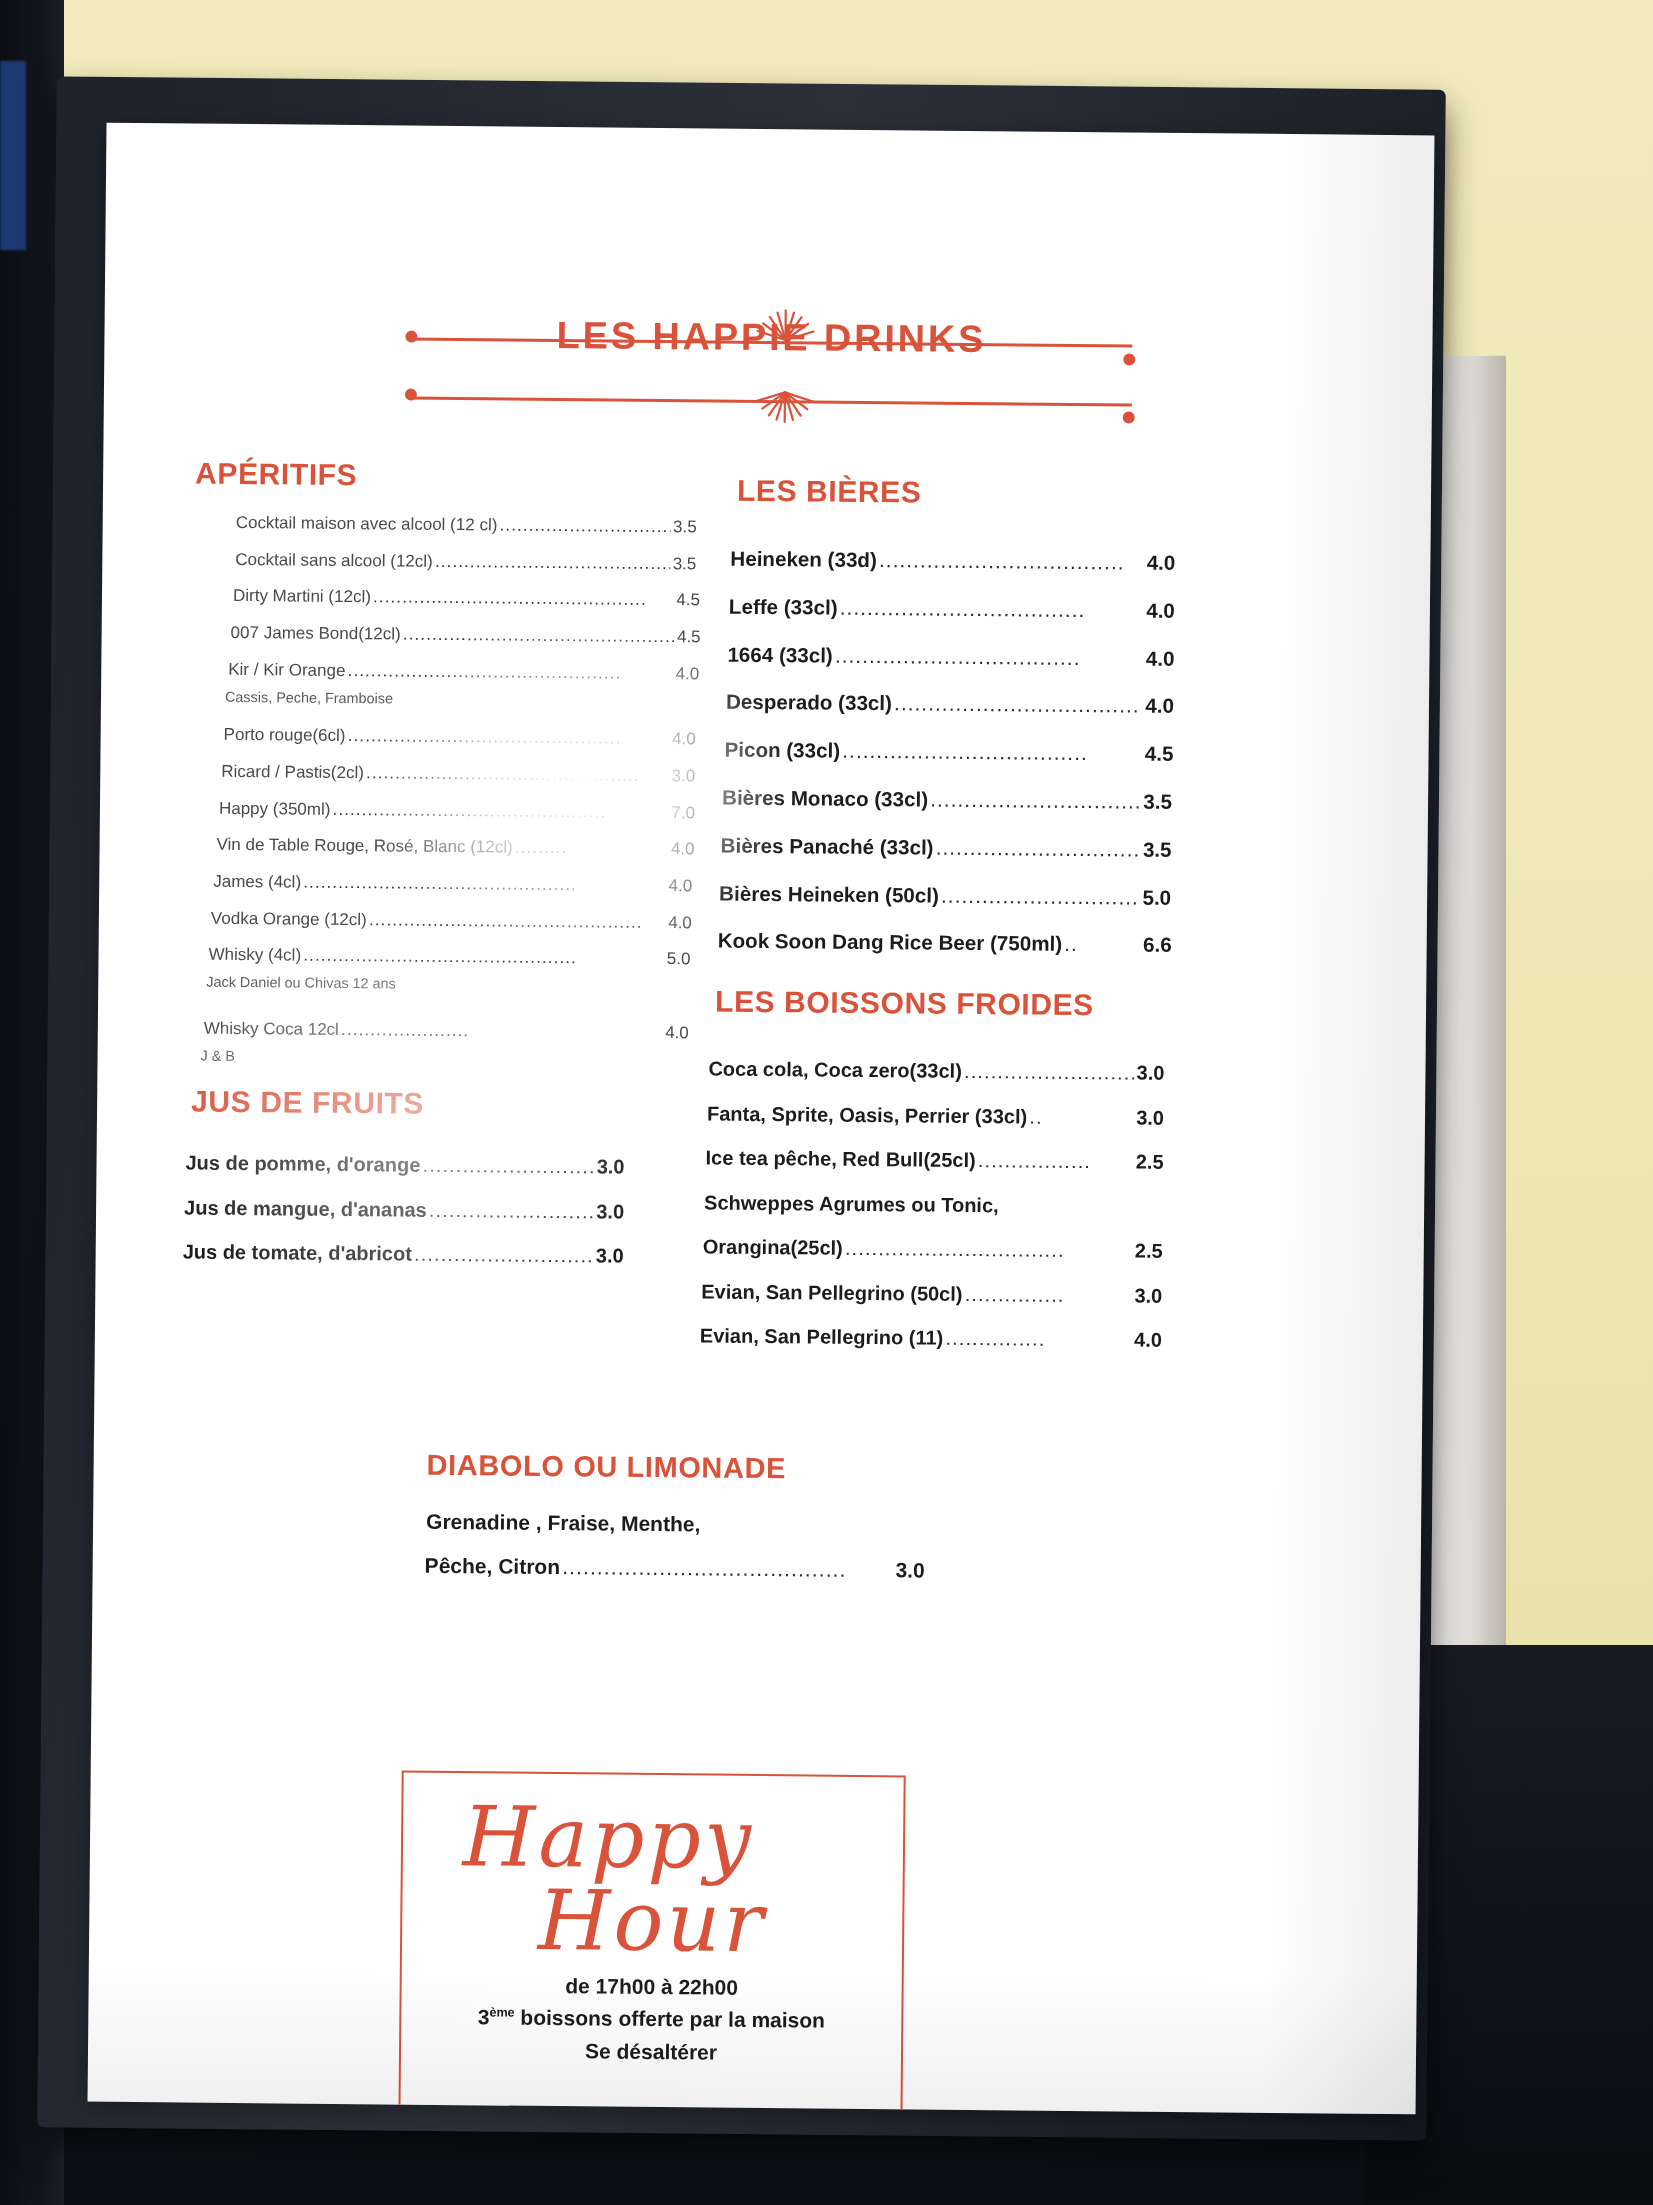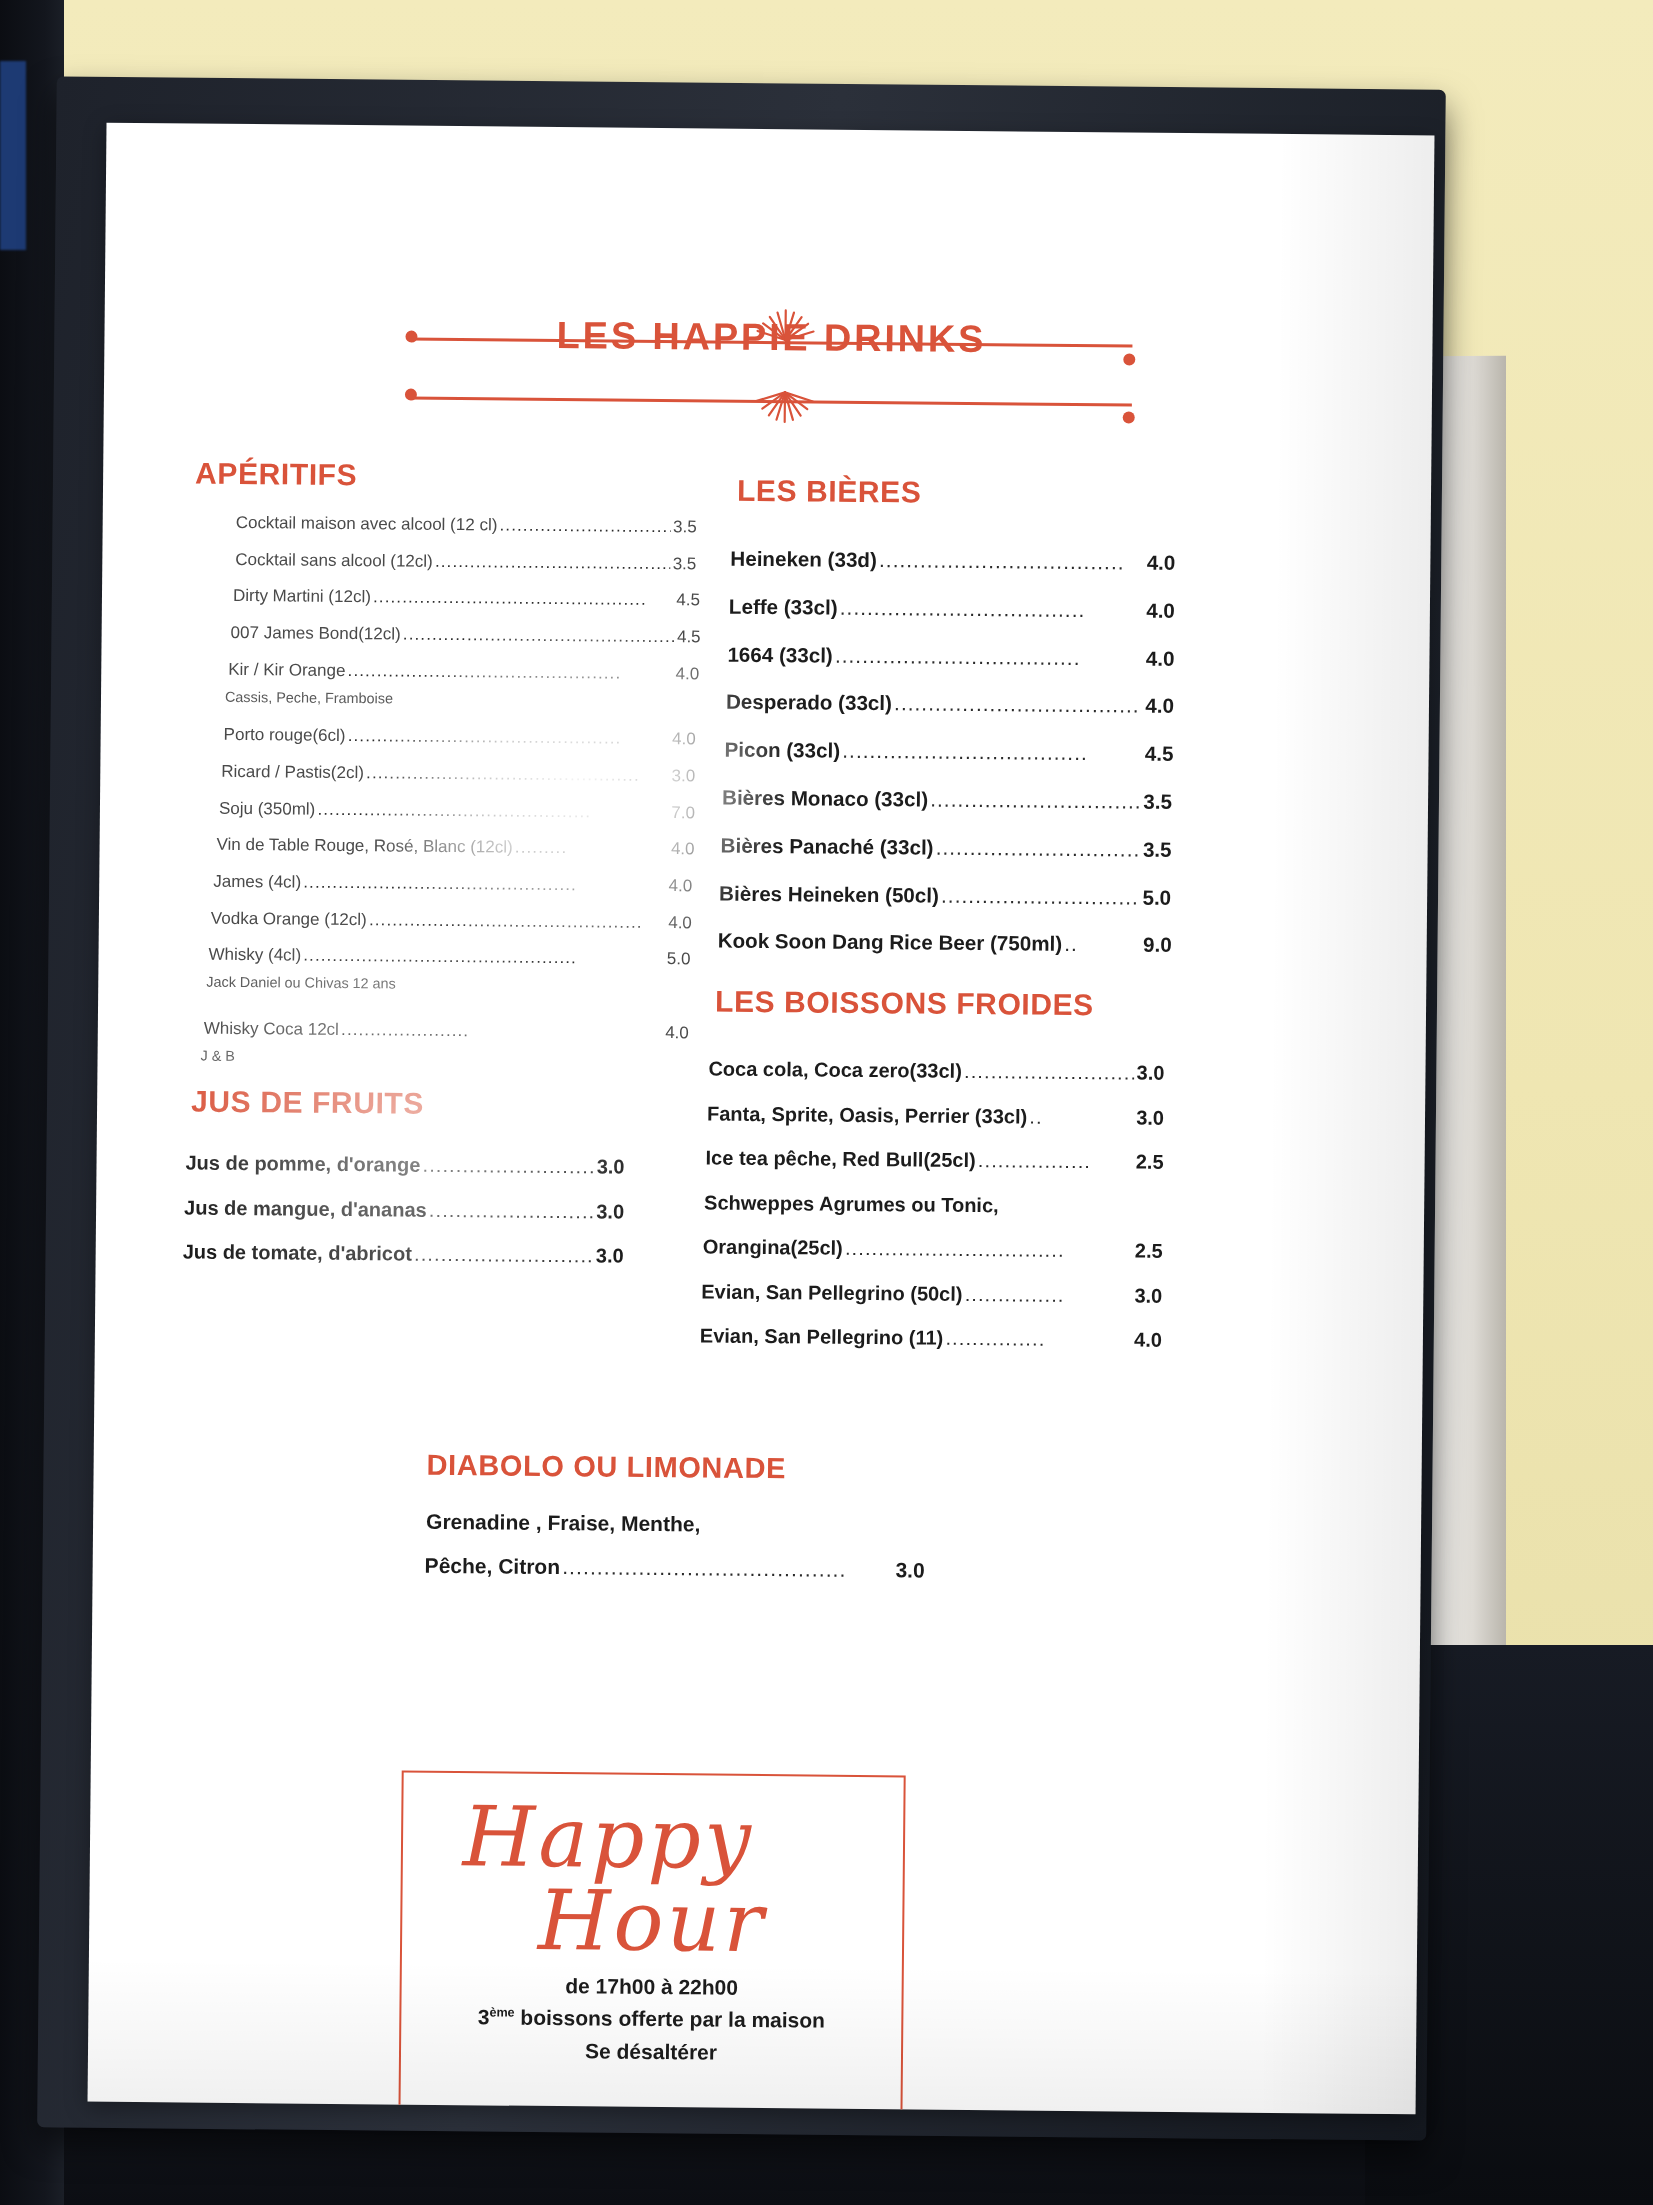--- a/index.html
+++ b/index.html
@@ -338,21 +338,21 @@
         <span class="nm">Porto rouge(6cl)</span>
         <span class="dots">...............................................</span>
         <span class="pr">4.0</span>
       </div>
       <div class="row left-row" style="left:121px; top:638px; width:474px;">
         <span class="nm">Ricard / Pastis(2cl)</span>
         <span class="dots">...............................................</span>
         <span class="pr">3.0</span>
       </div>
       <div class="row left-row" style="left:119px; top:675px; width:476px;">
-        <span class="nm">Soju (350ml)</span>
+        <span class="nm">Happy (350ml)</span>
         <span class="dots">...............................................</span>
         <span class="pr">7.0</span>
       </div>
       <div class="row left-row" style="left:117px; top:711px; width:478px;">
         <span class="nm">Vin de Table Rouge, Rosé, Blanc (12cl)</span>
         <span class="dots">.........</span>
         <span class="pr">4.0</span>
       </div>
       <div class="row left-row" style="left:114px; top:748px; width:479px;">
         <span class="nm">James (4cl)</span>
@@ -434,21 +434,21 @@
         <span class="pr">3.5</span>
       </div>
       <div class="row beer-row" style="left:620px; top:753px; width:452px;">
         <span class="nm">Bières Heineken (50cl)</span>
         <span class="dots">....................................</span>
         <span class="pr">5.0</span>
       </div>
       <div class="row beer-row" style="left:619px; top:800px; width:454px;">
         <span class="nm">Kook Soon Dang Rice Beer (750ml)</span>
         <span class="dots">..</span>
-        <span class="pr">9.0</span>
+        <span class="pr">6.6</span>
       </div>
 
       <div class="sec-head" style="left:617px; top:856px;">LES BOISSONS FROIDES</div>
 
       <div class="row cold-row" style="left:611px; top:929px; width:456px;">
         <span class="nm">Coca cola, Coca zero(33cl)</span>
         <span class="dots">...........................</span>
         <span class="pr">3.0</span>
       </div>
       <div class="row cold-row" style="left:610px; top:974px; width:457px;">

